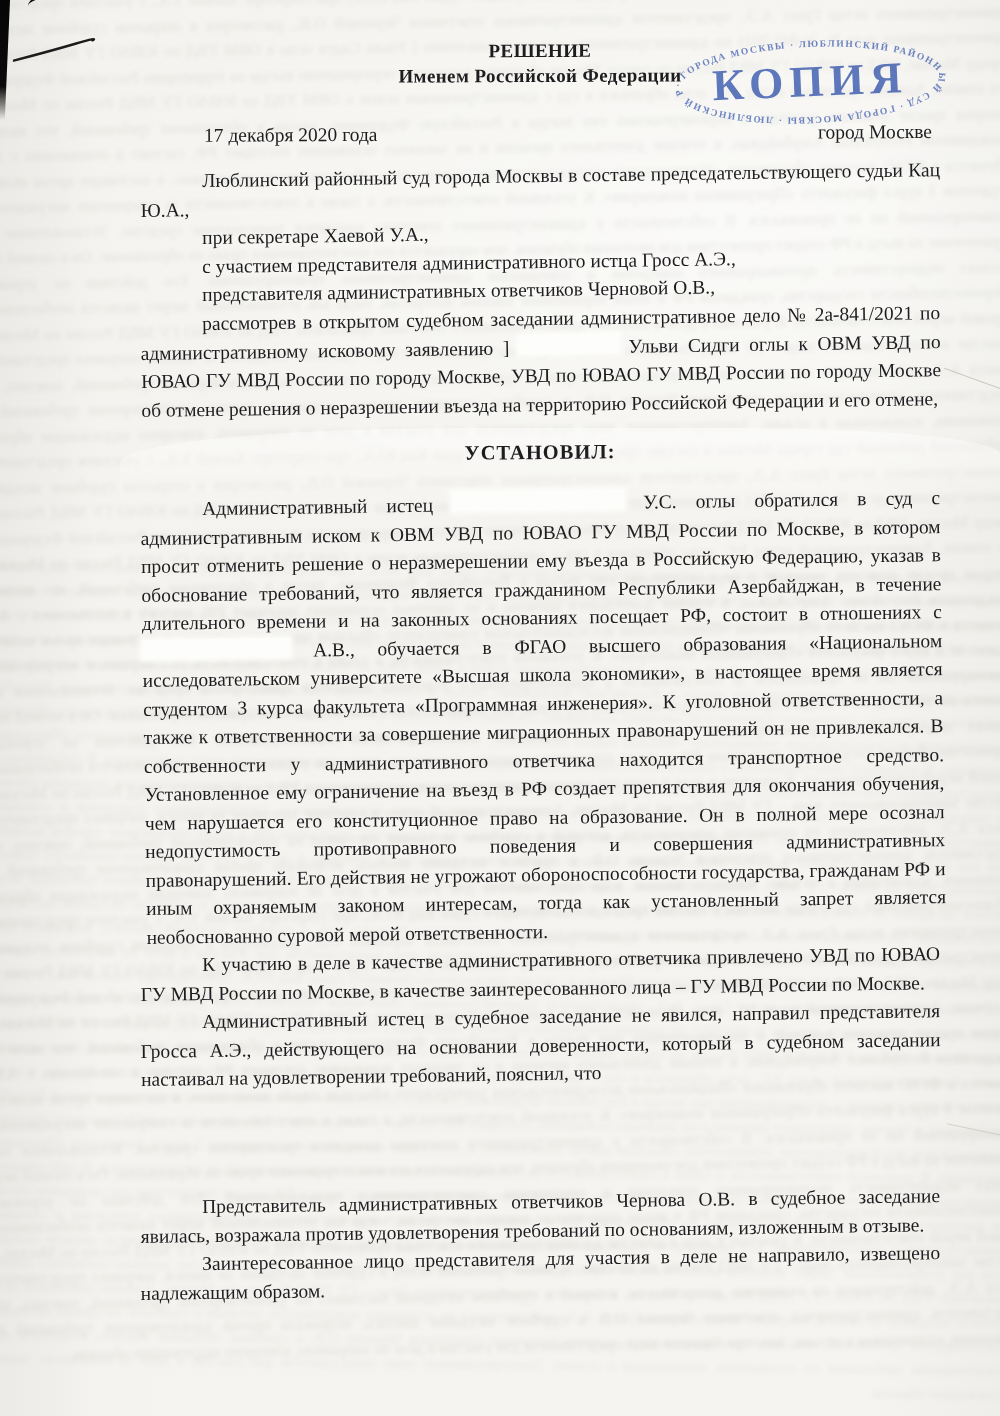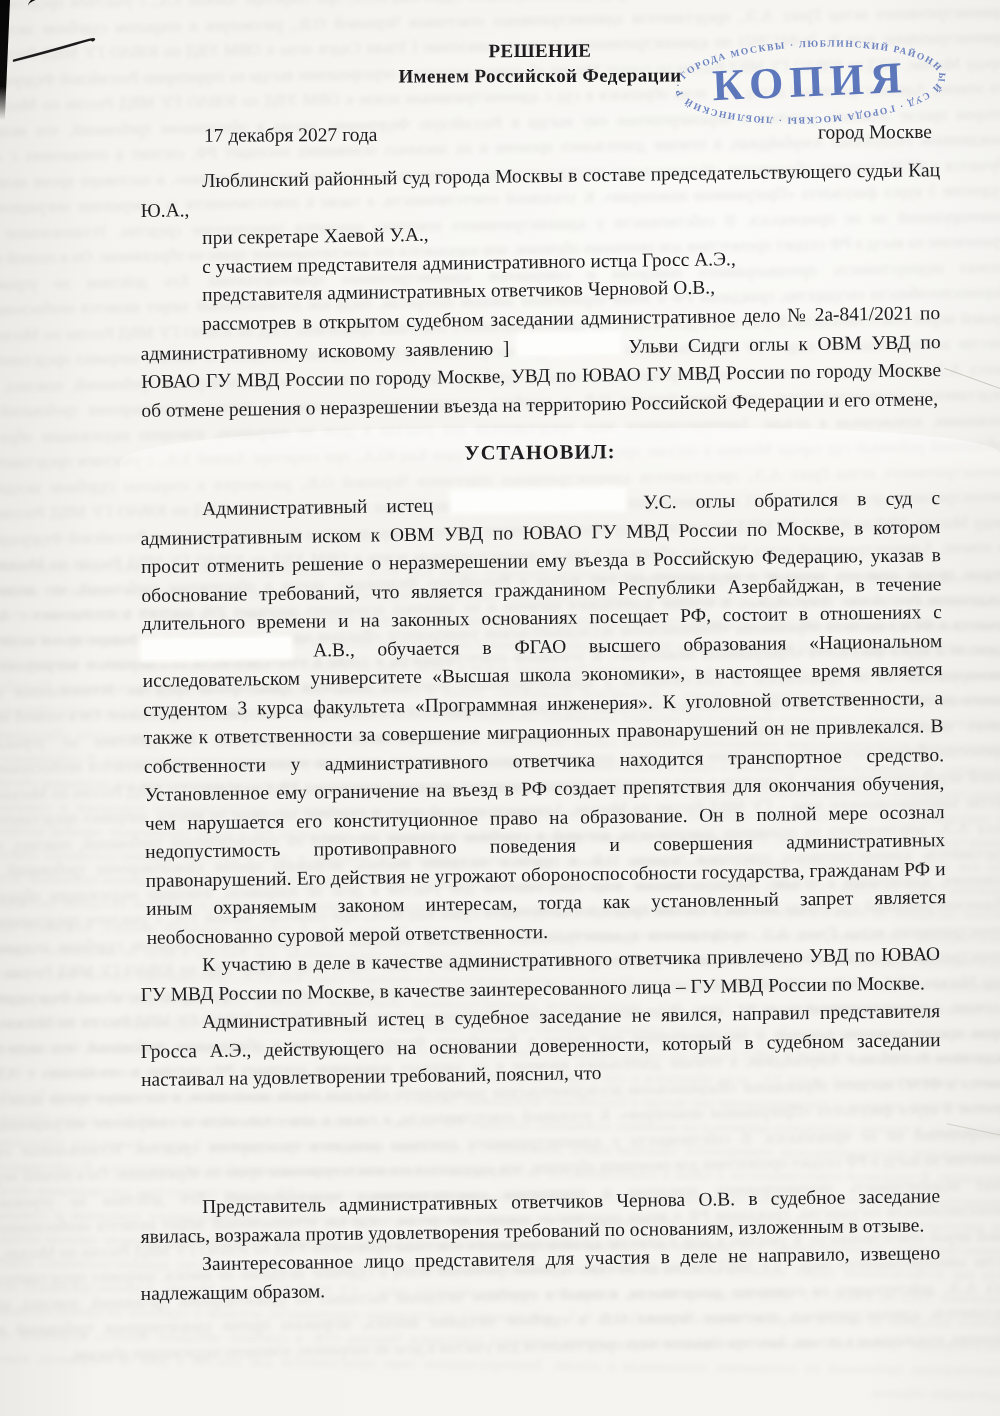--- a/index.html
+++ b/index.html
@@ -118,21 +118,21 @@
       </text>
       <text x="138" y="60" text-anchor="middle" font-family="Liberation Serif, DejaVu Serif, serif" font-size="44" font-weight="bold" letter-spacing="6" fill="#3b5cb8" fill-opacity=".88">КОПИЯ</text>
     </svg>
   </div>
 
   <div class="doc">
     <div class="title1">РЕШЕНИЕ</div>
     <div class="title2">Именем Российской Федерации</div>
 
     <div class="date-row">
-      <span>17 декабря 2027 года</span>
+      <span>17 декабря 2020 года</span>
       <span>город Москве</span>
     </div>
 
     <div class="intro">
         <p class="doc-p">Люблинский районный суд города Москвы в составе председательствующего судьи Кац Ю.А.,</p>
         <p class="doc-p">при секретаре Хаевой У.А.,</p>
         <p class="doc-p">с участием представителя административного истца Гросс А.Э.,</p>
         <p class="doc-p">представителя административных ответчиков Черновой О.В.,</p>
         <p class="doc-p">рассмотрев в открытом судебном заседании административное дело № 2а-841/2021 по административному исковому заявлению ] <span class="gap" style="width: 100px;"></span> Ульви Сидги оглы к ОВМ УВД по ЮВАО ГУ МВД России по городу Москве, УВД по ЮВАО ГУ МВД России по городу Москве об отмене решения о неразрешении въезда на территорию Российской Федерации и его отмене,</p>
       </div>

